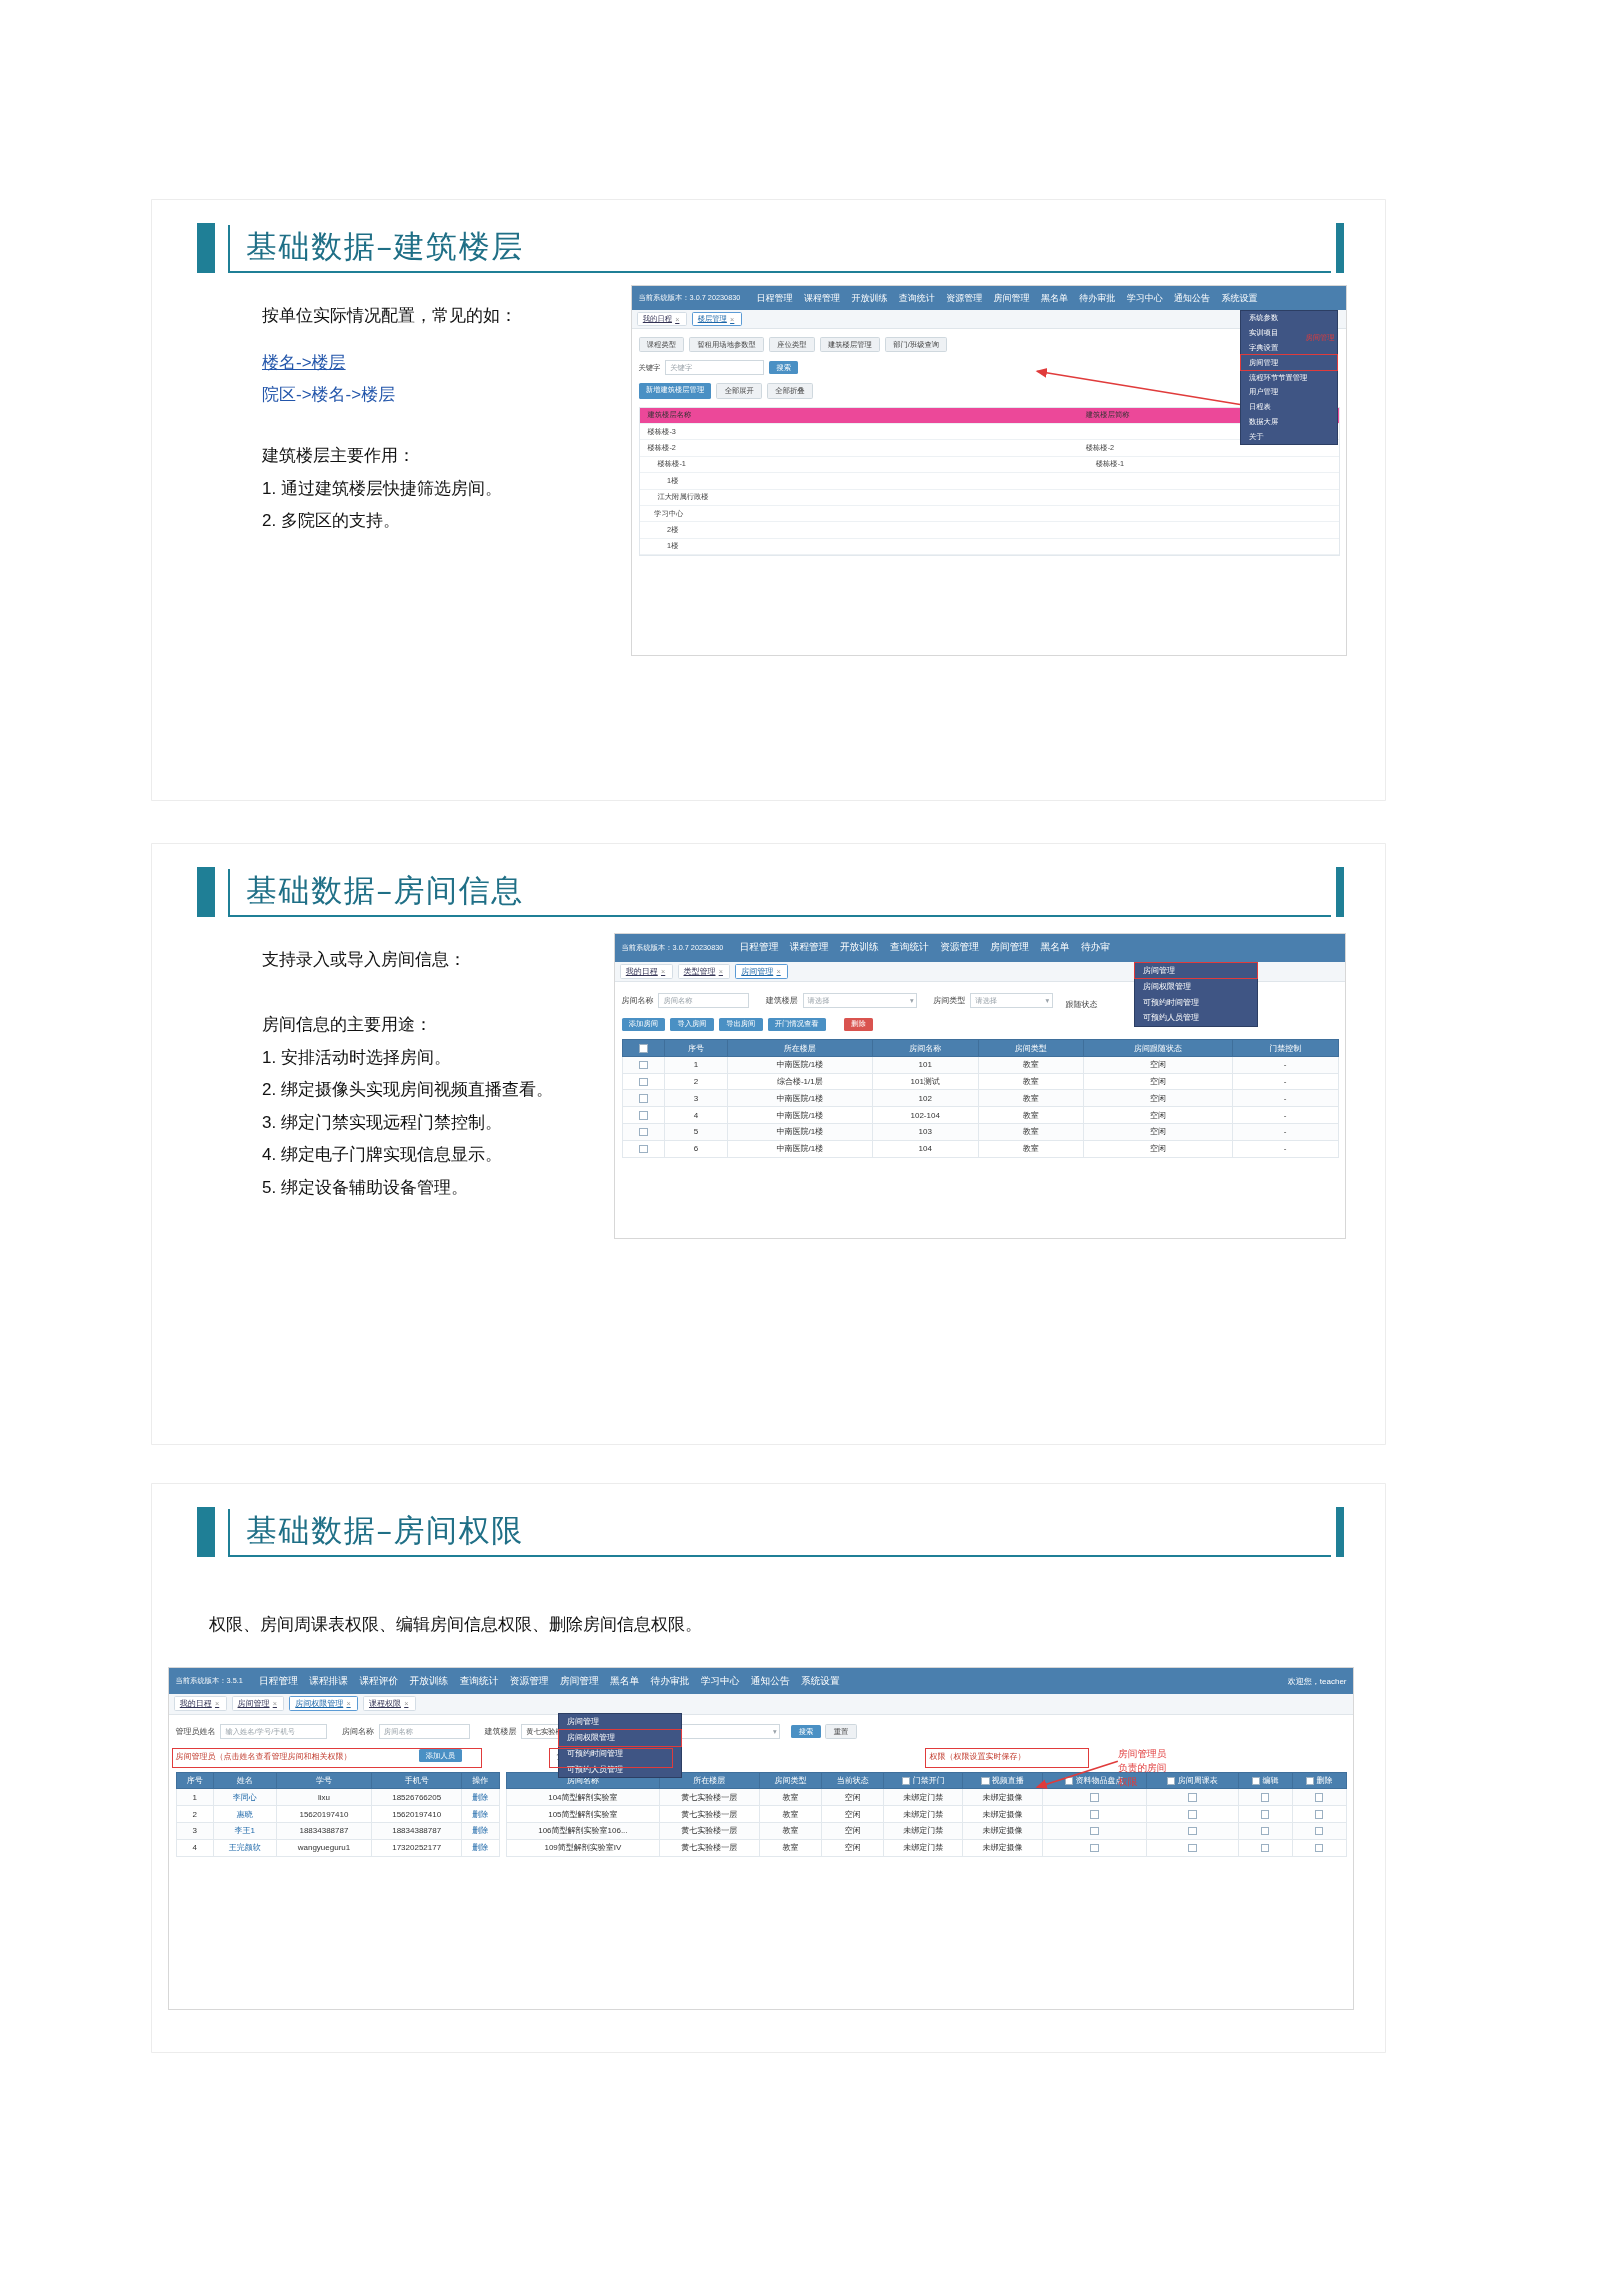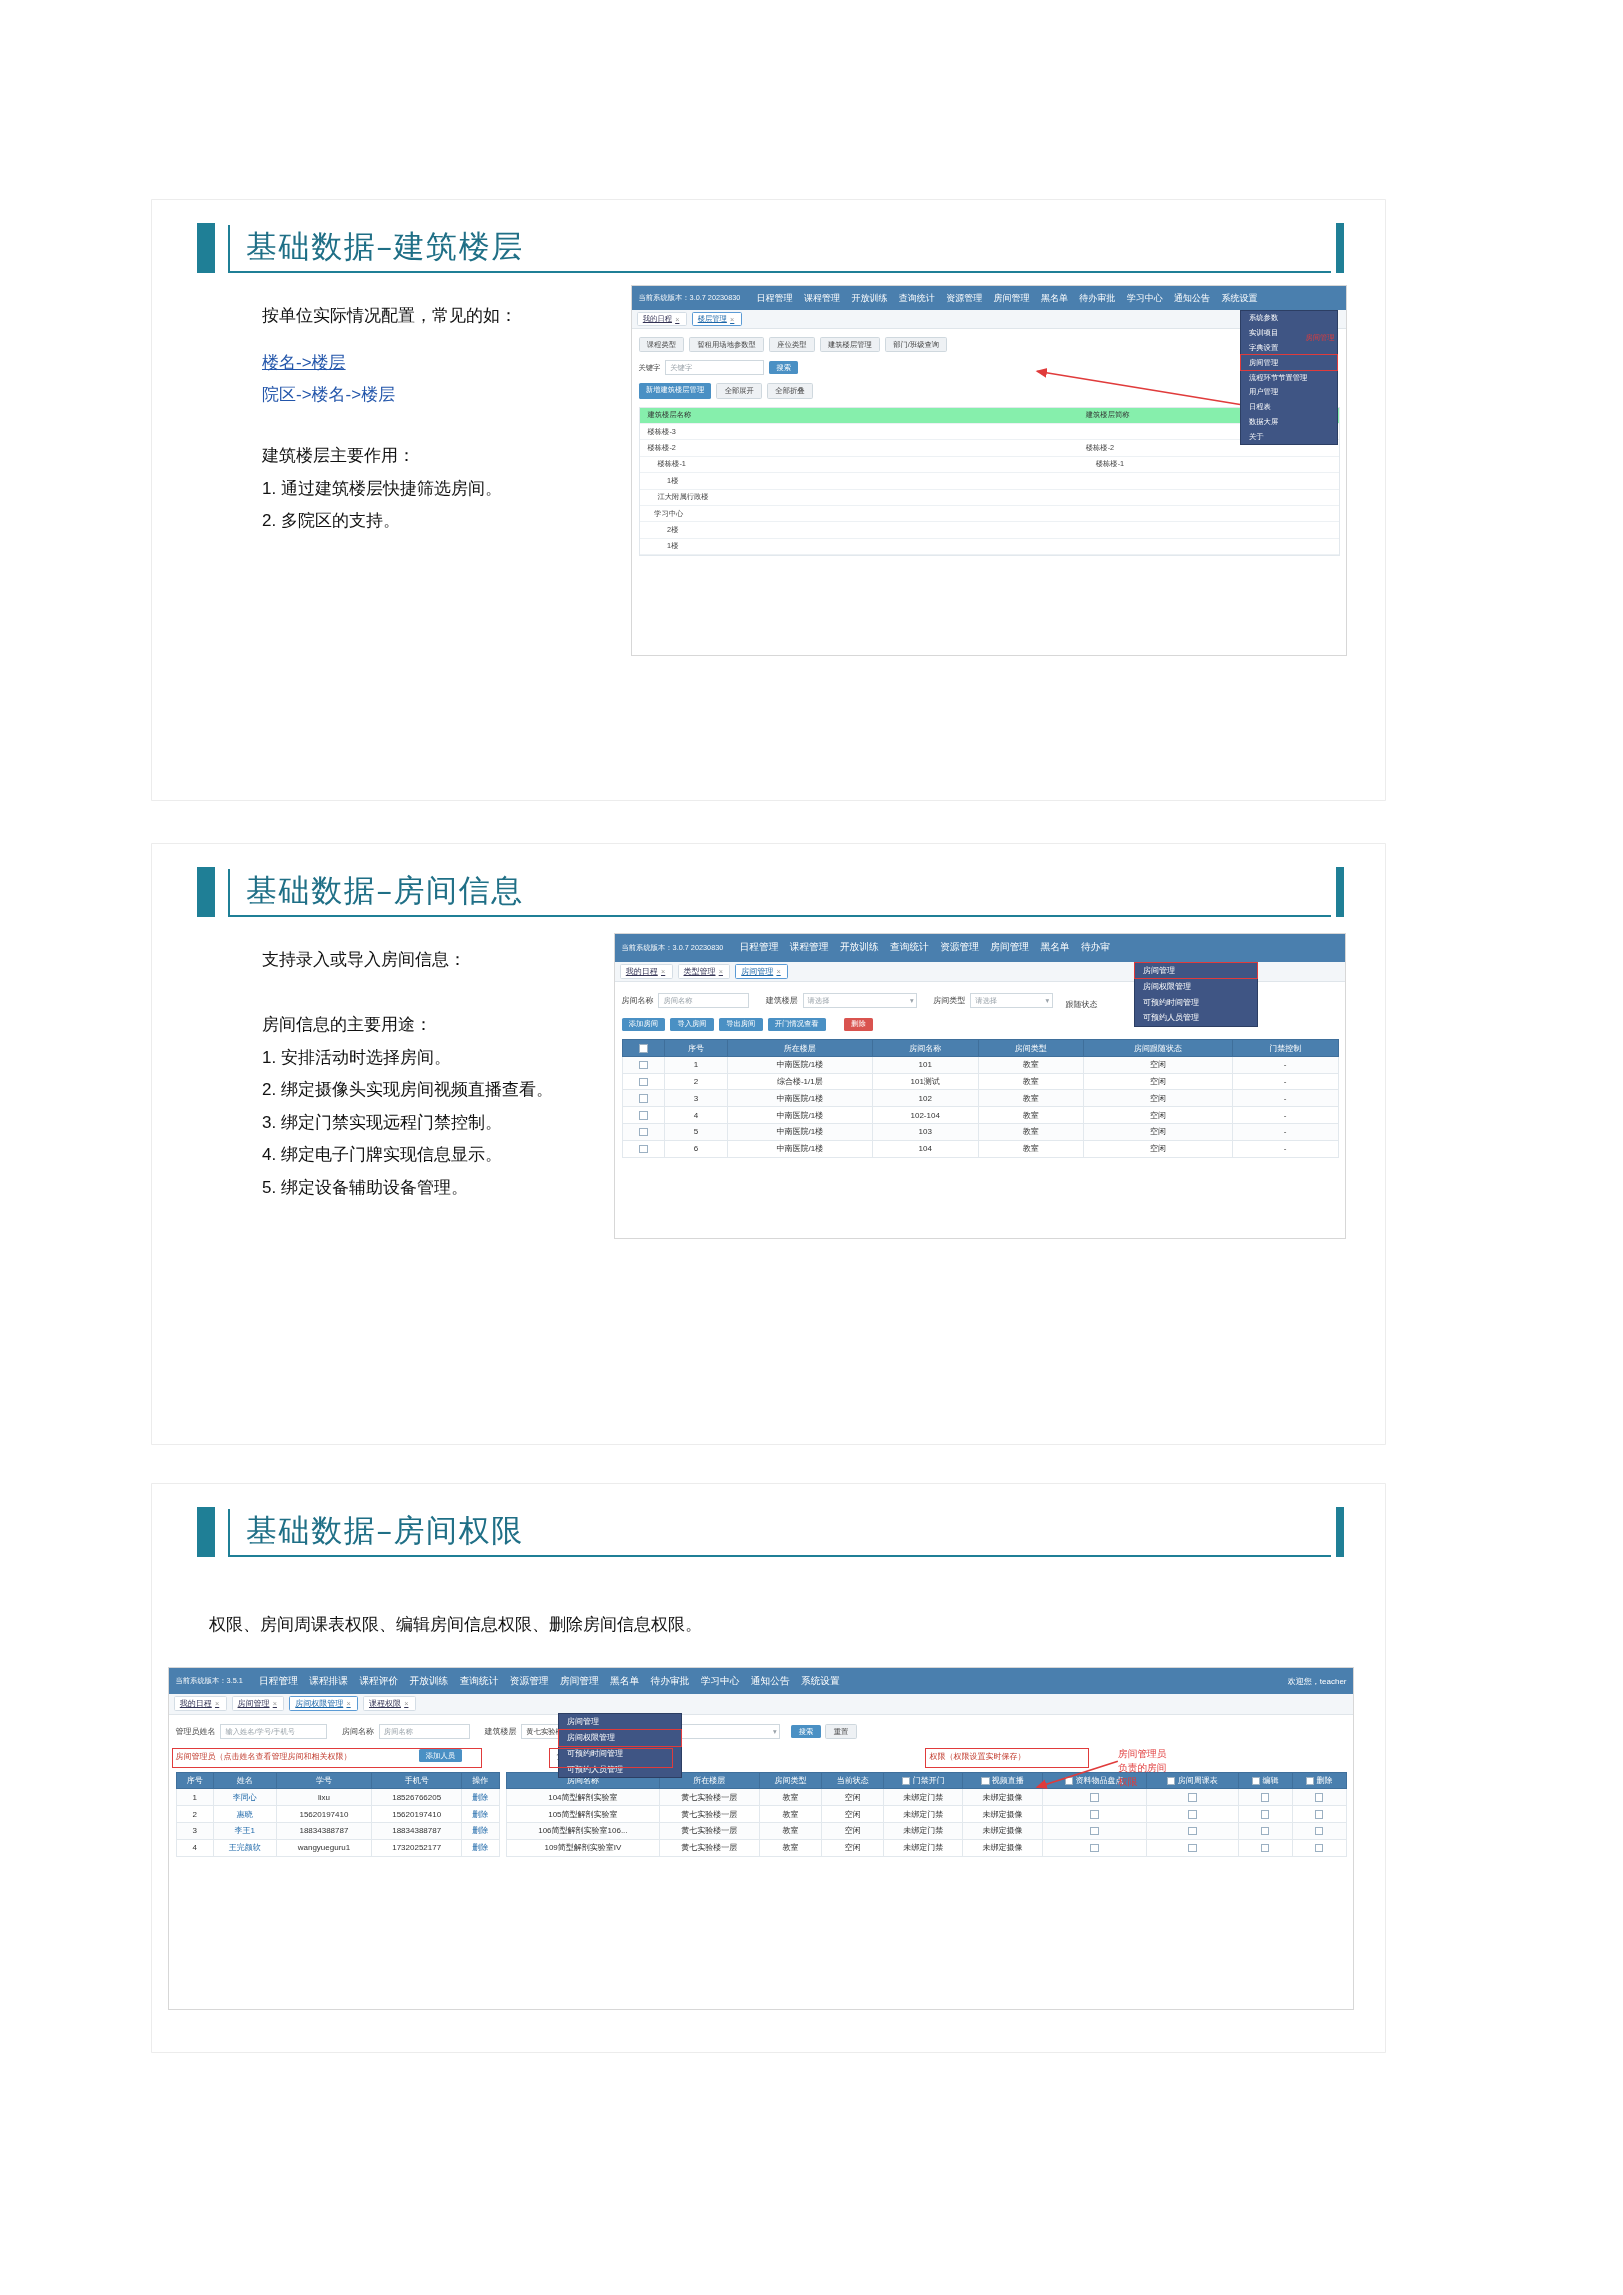--- a/index.html
+++ b/index.html
@@ -45,21 +45,21 @@
 
   .menu-pop{position:absolute;background:#3f5584;border:0.8px solid #2c3e63;color:#fff;font-size:7.3px;z-index:6;}
   .menu-pop div{padding:2.4px 8px;white-space:nowrap;}
   .menu-pop div.hl{outline:0.8px solid #e03b3b;}
 
   .redbox{position:absolute;border:0.8px solid #e03b3b;pointer-events:none;z-index:7;}
   .redtext{position:absolute;color:#e03b3b;font-size:9.7px;line-height:13.8px;z-index:8;}
   .tree-row{display:flex;border-bottom:0.8px solid #edf1f4;font-size:7.3px;color:#444;height:15.4px;align-items:center;}
   .tree-row .c1{flex:0 0 62%;padding-left:8px;}
   .tree-row .c2{flex:1;padding-left:4.9px;}
-  .hdr-row{background:#86efac;color:#333;font-weight:normal;}
+  .hdr-row{background:#ec4899;color:#333;font-weight:normal;}
   .cb{display:inline-block;width:6.5px;height:6.5px;border:0.8px solid #9bb0c2;background:#fff;vertical-align:middle;}
   svg{display:block;}
 </style>
 </head>
 <body>
 
 <div class="page">
 
   <div class="slide" style="left:152px;top:200px;width:1233px;height:600px;">
     <div class="slide-inner">

